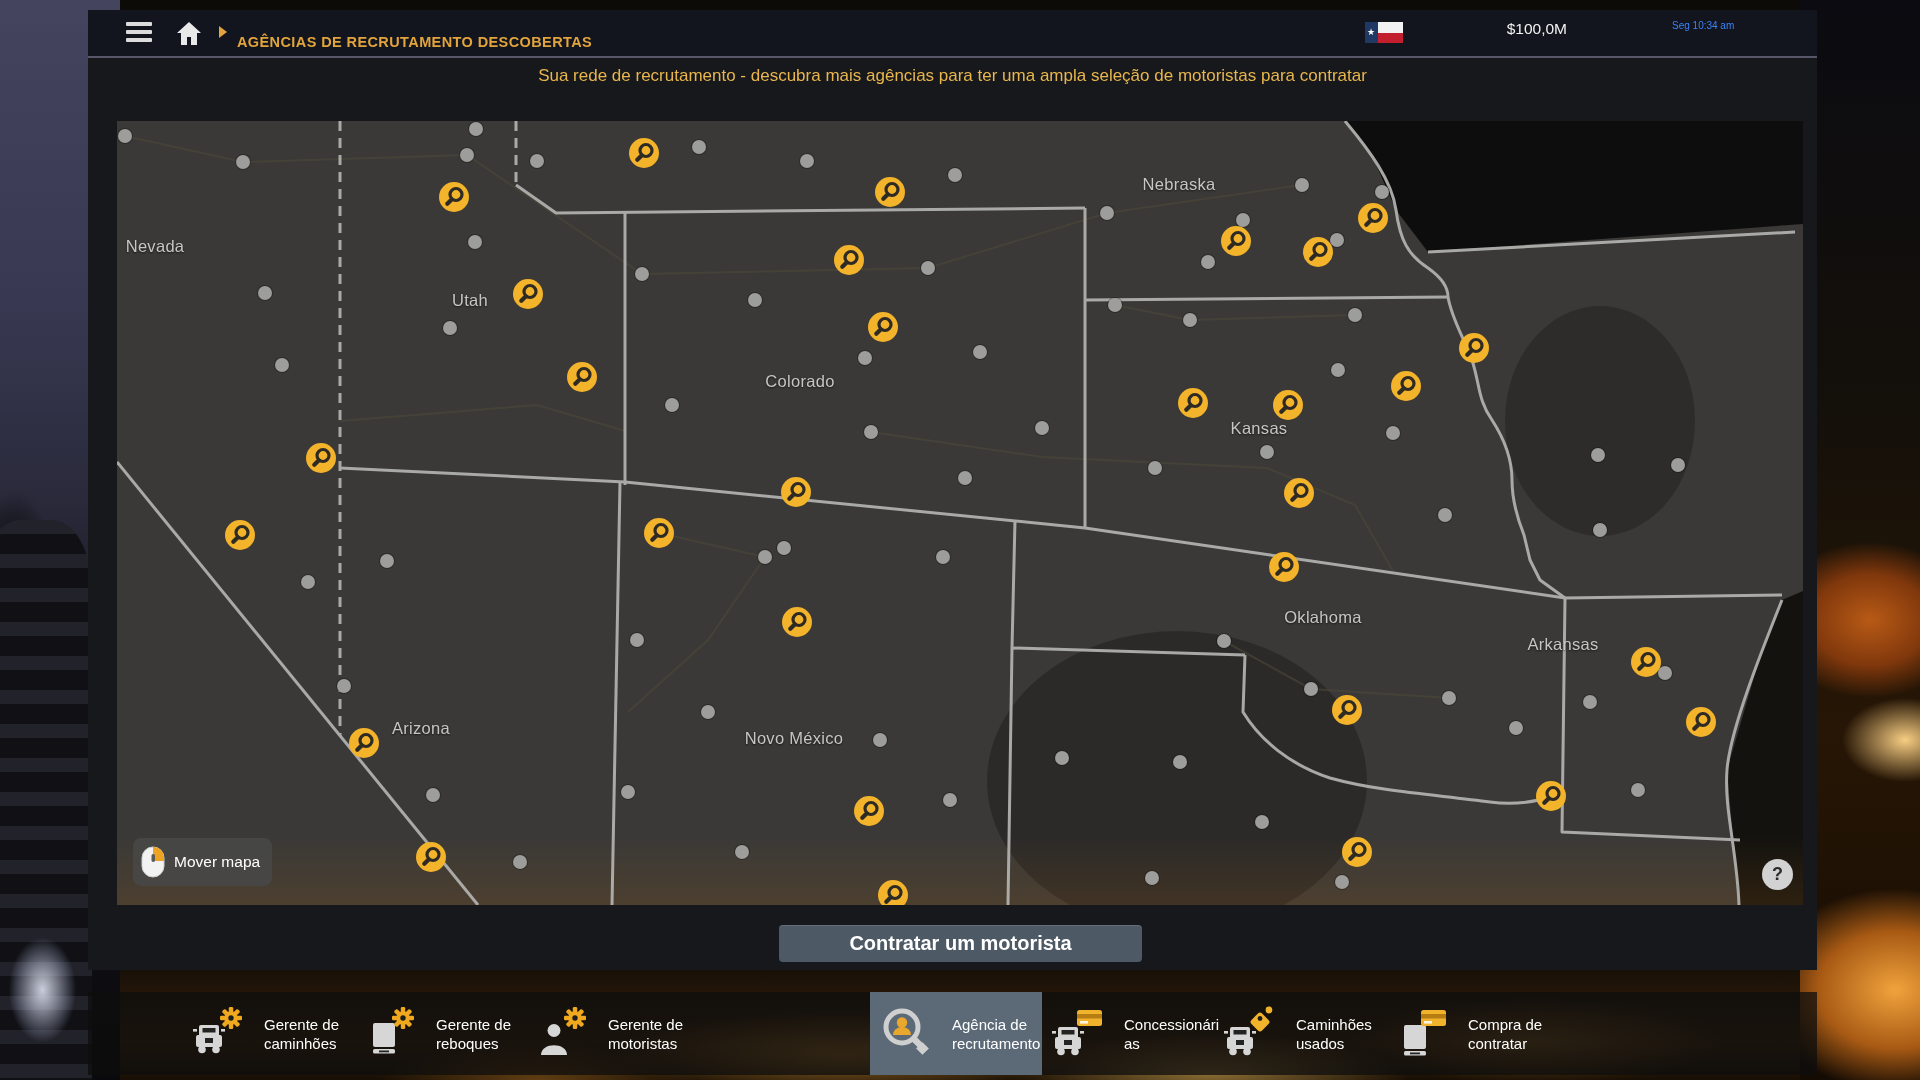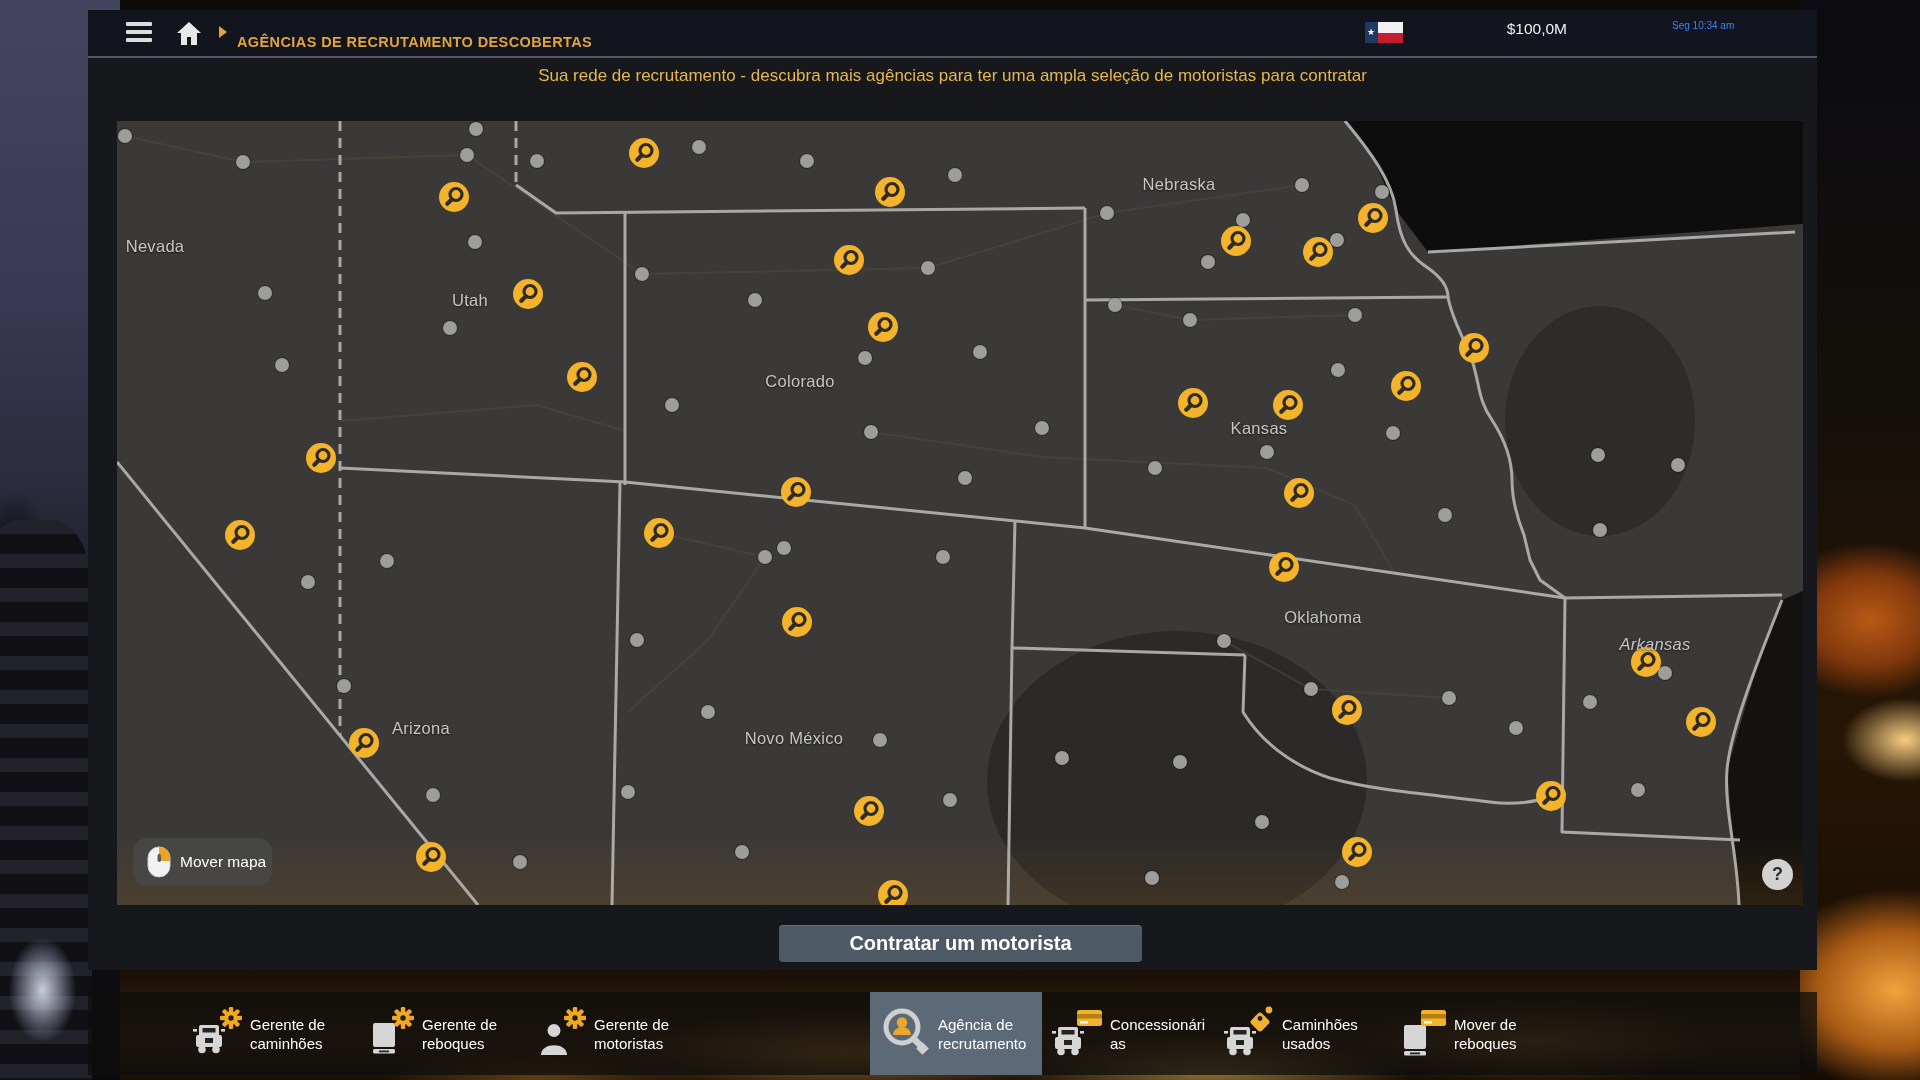--- a/index.html
+++ b/index.html
@@ -48,32 +48,32 @@
   #content{left:88px;top:58px;width:1729px;height:912px;background:#17181c;}
   #subtitle{left:88px;top:66px;width:1729px;text-align:center;font-size:17px;color:#e8b64d;}
   
   #map{left:117px;top:121px;width:1686px;height:784px;background:#3a3937;overflow:hidden;cursor:grab;}
   #map svg.layer{position:absolute;left:0;top:0;}
   .dot{position:absolute;width:14px;height:14px;border-radius:50%;background:#9d9d9b;
     transform:translate(-50%,-50%);box-shadow:0 0 0 1px rgba(0,0,0,.25);}
   .marker{position:absolute;width:32px;height:32px;transform:translate(-50%,-50%);cursor:pointer;}
   .state-label{position:absolute;transform:translate(-50%,-50%);font-size:16.5px;color:#c6c6c4;
     letter-spacing:.3px;white-space:nowrap;text-shadow:0 1px 2px rgba(0,0,0,.6);}
-  #move-map{left:16px;top:717px;width:139px;height:48px;background:rgba(72,72,72,.88);border-radius:14px;
-    display:flex;align-items:center;gap:9px;padding-left:14px;box-sizing:border-box;cursor:pointer;position:absolute;}
+  #move-map{left:16px;top:717px;width:139px;height:48px;background:rgba(72,72,72,.88);border-radius:8px;
+    display:flex;align-items:center;gap:9px;padding-left:8px;box-sizing:border-box;cursor:pointer;position:absolute;}
   #move-map .label{color:#fff;font-size:15.5px;}
   #help-btn{left:1645px;top:738px;width:31px;height:31px;border-radius:50%;background:#d2d2d2;
     color:#2a2a2a;font-size:18px;font-weight:bold;text-align:center;line-height:31px;cursor:pointer;position:absolute;}
   
   #hire-btn{left:779px;top:925px;width:363px;height:37px;background:#4d5a66;border-radius:4px;
     color:#fff;font-size:20px;font-weight:bold;display:flex;align-items:center;justify-content:center;
     cursor:pointer;box-shadow:inset 0 1px 0 rgba(255,255,255,.12);}
   
   #toolbar{left:88px;top:992px;width:1729px;height:83px;background:rgba(14,14,14,.74);}
-  .tab{position:absolute;top:0;width:172px;height:83px;display:flex;align-items:center;cursor:pointer;box-sizing:border-box;}
+  .tab{position:absolute;top:0;width:172px;height:83px;display:flex;align-items:center;cursor:pointer;box-sizing:border-box;gap:14px;}
   .tab.selected{background:#5c6a78;}
   .tab .icon{flex:0 0 54px;margin-left:8px;}
   .tab .label{color:#fff;font-size:15px;line-height:19px;width:98px;margin-left:6px;word-wrap:break-word;overflow-wrap:break-word;}
 </style>
 </head>
 <body>
 
 <div id="scene">
   <div class="scene-bottom"></div>
   <div class="scene-left">
@@ -378,21 +378,21 @@
     </div>
   <div id="labels-layer">
       <div class="state-label" style="left: 38px; top: 125px;">Nevada</div>
       <div class="state-label" style="left: 353px; top: 179px;">Utah</div>
       <div class="state-label" style="left: 683px; top: 260px;">Colorado</div>
       <div class="state-label" style="left: 1062px; top: 63px;">Nebraska</div>
       <div class="state-label" style="left: 1142px; top: 307px;">Kansas</div>
       <div class="state-label" style="left: 1206px; top: 496px;">Oklahoma</div>
       <div class="state-label" style="left: 304px; top: 607px;">Arizona</div>
       <div class="state-label" style="left: 677px; top: 617px;">Novo México</div>
-      <div class="state-label" style="left: 1538px; top: 523px; font-style: italic;">Arkansas</div>
+      <div class="state-label" style="left: 1446px; top: 523px;">Arkansas</div>
     </div>
   <div id="move-map">
     <svg width="24" height="32" viewBox="0 0 24 32">
       <rect x="1" y="1" width="22" height="30" rx="11" fill="#f2f2f2" stroke="#cfcfcf"></rect>
       <path d="M12,1 h1 a10,10 0 0 1 10,10 v4 h-11 z" fill="#eda424"></path>
       <rect x="10.5" y="8" width="3.5" height="8" rx="1.7" fill="#5a5a5a"></rect>
     </svg>
     <span class="label">Mover mapa</span>
   </div>
   <div id="help-btn">?</div>
@@ -560,15 +560,15 @@
   <rect x="11" y="27.5" width="10" height="1.8" fill="#232322"></rect>
           </g>
           <g transform="translate(27,5)">
             <g>
               <rect width="25" height="16" rx="2.5" fill="#f2b32c"></rect>
               <rect y="4" width="25" height="4.5" fill="#b57d12"></rect>
   <rect x="3" y="11" width="8" height="2.6" fill="#fff" opacity="0.85"></rect>
             </g>
           </g>
         </svg></div>
-    <div class="label">Mover de reboques</div>
+    <div class="label">Compra de contratar</div>
     </div>
   </div>
 
 </body></html>

